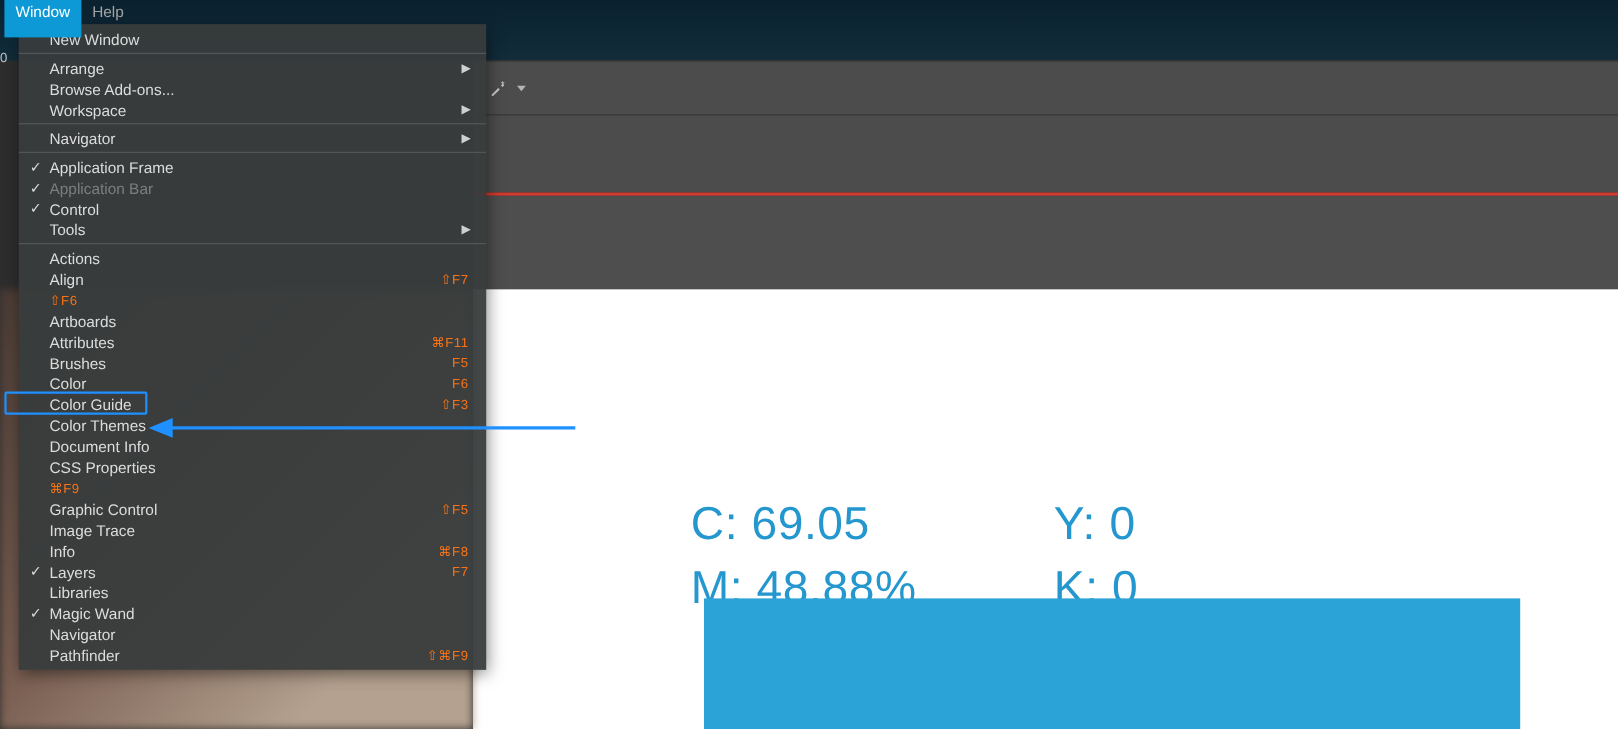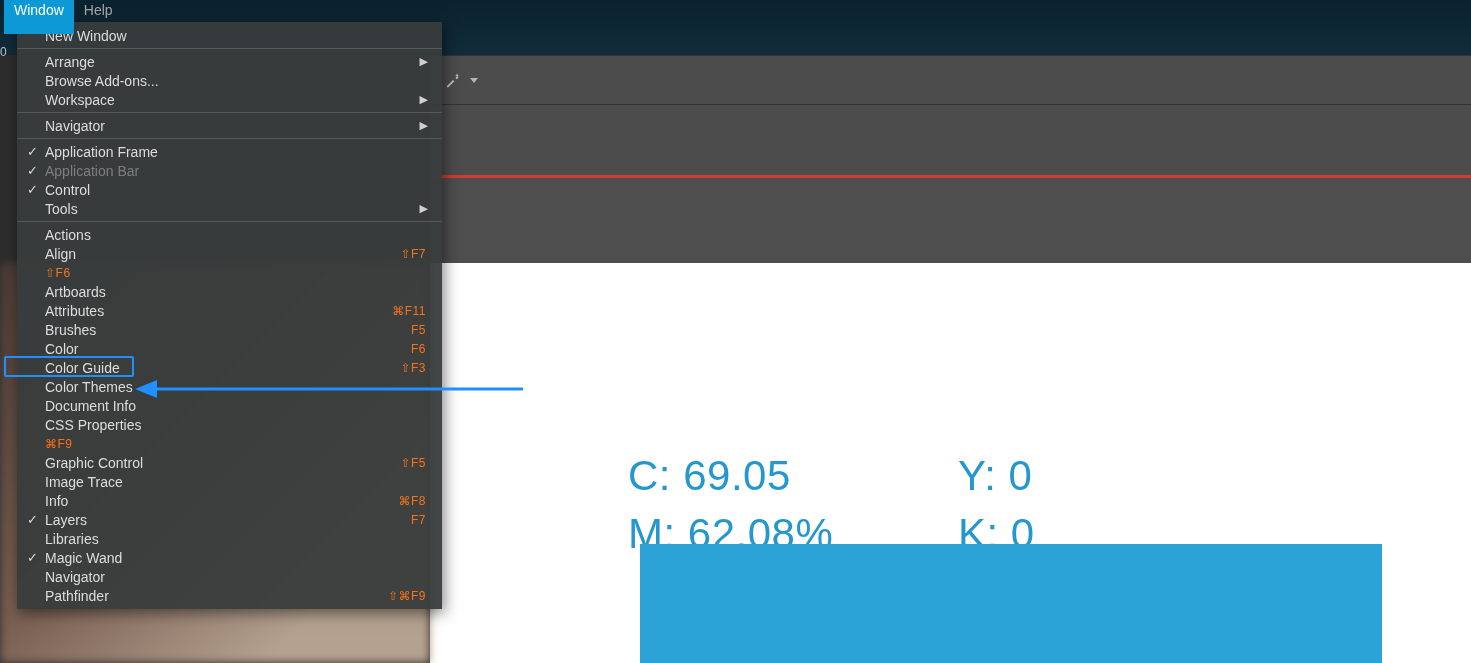--- a/index.html
+++ b/index.html
@@ -187,21 +187,21 @@
 
 <div class="doc-header"></div>
 <div class="red-rule"></div>
 <div class="banner-space"></div>
 
 <div class="canvas"></div>
 
 <div class="cmyk">
   <span>C: 69.05</span>
   <span>Y: 0</span>
-  <span>M: 62.08%</span>
+  <span>M: 48.88%</span>
   <span>K: 0</span>
 </div>
 
 <div class="swatch"></div>
 
 <div class="blur-strip"></div>
 
 <svg class="callout-arrow" style="left:135px; top:377px;" width="390" height="24">
   <line x1="388" y1="12" x2="12" y2="12" stroke="#1e90ff" stroke-width="3"></line>
   <polygon points="0,12 22,3 22,21" fill="#1e90ff"></polygon>

